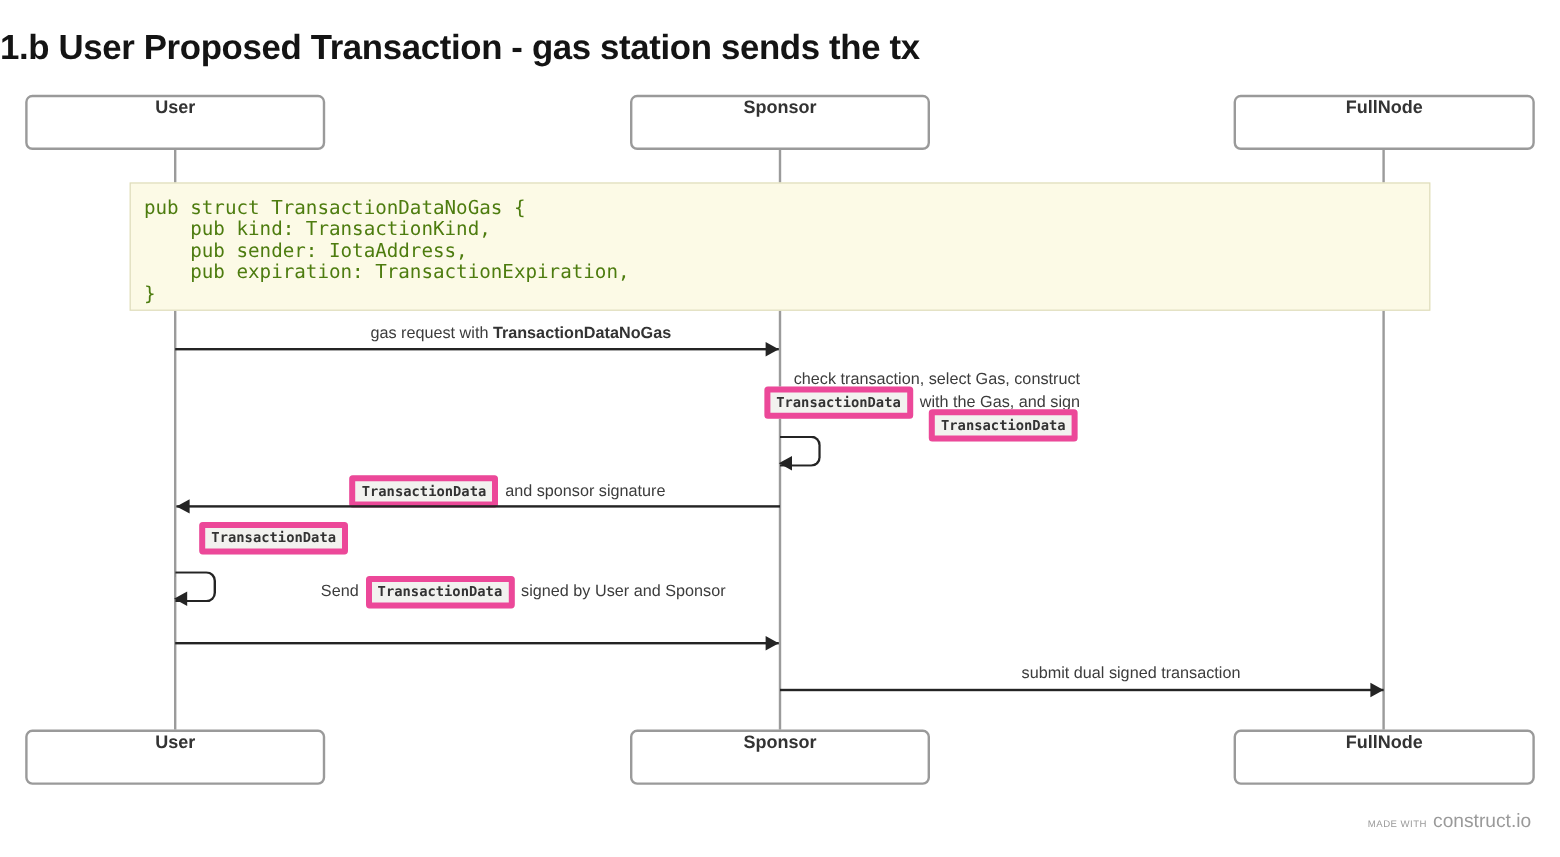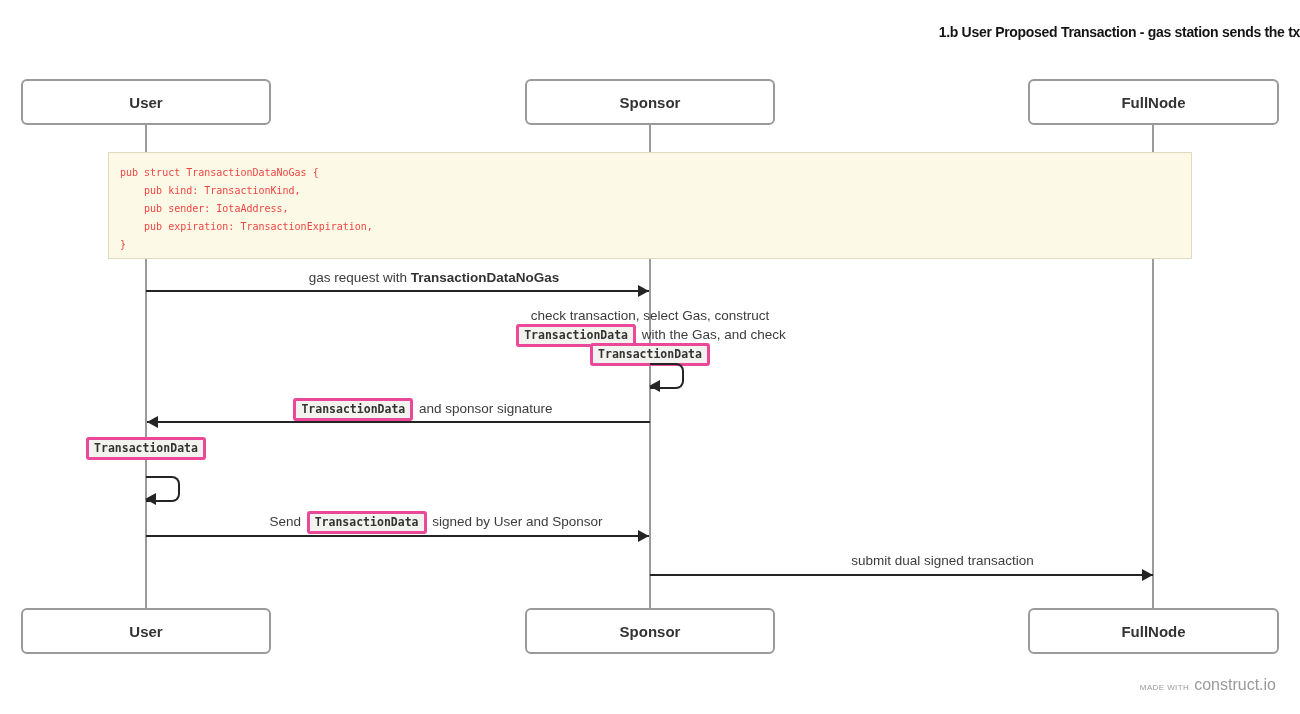--- a/index.html
+++ b/index.html
@@ -8,80 +8,80 @@
     position: relative;
     width: 1300px;
     height: 714px;
     background: #fff;
     font-family: "Liberation Sans", sans-serif;
     overflow: hidden;
   }
   .title {
     position: absolute;
     left: 0; right: 0; top: 24px;
-    text-align: right;
-    font-size: 14px;
+    text-align: left;
+    font-size: 29px;
     font-weight: bold;
     letter-spacing: -0.3px;
     color: #141414;
   }
   .lifeline {
     position: absolute;
     top: 125px;
     height: 483px;
     width: 2px;
     background: #9b9b9b;
     z-index: 1;
   }
   .actor {
     position: absolute;
     height: 46px;
     background: #fff;
     border: 2px solid #9a9a9a;
     border-radius: 6px;
     display: flex;
-    align-items: center;
+    align-items: flex-start;
     justify-content: center;
     font-size: 15px;
     font-weight: bold;
     color: #333;
     z-index: 2;
   }
   .note {
     position: absolute;
     left: 108px; top: 152px;
     width: 1084px; height: 107px;
     background: #fcfae6;
     border: 1px solid #dedcbc;
     z-index: 2;
   }
   .note pre {
     margin: 0;
     padding: 11px 0 0 11px;
     font-family: "DejaVu Sans Mono", monospace;
-    font-size: 10px;
+    font-size: 16px;
     line-height: 18px;
-    color: #ef4444;
+    color: #4d7c0f;
   }
   .msg-label {
     position: absolute;
     text-align: center;
     font-size: 13.5px;
     line-height: 18px;
     color: #3c3c3c;
     z-index: 3;
   }
-  .msg-line { margin-bottom: 1px; }
+  .msg-line { margin-bottom: 1px; text-align: right; }
   .seg-bold { font-weight: bold; color: #333; }
   .seg-code {
     font-family: "DejaVu Sans Mono", monospace;
     font-size: 11.5px;
     font-weight: bold;
     background: #f2f2ef;
-    border: 3px solid #ec4899;
+    border: 5px solid #ec4899;
     border-radius: 3px;
     padding: 1px 5px 2px;
     color: #333;
     margin: 0 2px;
     white-space: nowrap;
   }
   .arrow {
     position: absolute;
     height: 0;
     border-top: 2px solid #242424;
@@ -151,40 +151,40 @@
 }</pre>
   </div>
 
   <div class="msg-label" style="left:146px;top:269px;width:576px"><span class="seg-plain">gas request with </span><span class="seg-bold">TransactionDataNoGas</span></div>
   <div class="arrow" style="left:146px;top:290px;width:503px">
     <i class="head right"></i>
   </div>
 
   <div class="msg-label" style="left:400px;top:307px;width:500px">
       <div class="msg-line"><span class="seg-plain">check transaction, select Gas, construct</span></div>
-      <div class="msg-line"><span class="seg-code">TransactionData</span><span class="seg-plain"> with the Gas, and check</span></div>
+      <div class="msg-line"><span class="seg-code">TransactionData</span><span class="seg-plain"> with the Gas, and sign</span></div>
       <div class="msg-line"><span class="seg-code">TransactionData</span></div>
     </div>
   <div class="self-loop" style="left:650px;top:363px">
     <i class="head"></i>
   </div>
 
   <div class="msg-label" style="left:146px;top:400px;width:552px"><span class="seg-code">TransactionData</span><span class="seg-plain"> and sponsor signature</span></div>
   <div class="arrow" style="left:147px;top:421px;width:503px">
     <i class="head left"></i>
   </div>
 
   <div class="msg-label" style="left:0px;top:439px;width:292px">
       <div class="msg-line"><span class="seg-code">TransactionData</span></div>
     </div>
   <div class="self-loop" style="left:146px;top:476px">
     <i class="head"></i>
   </div>
 
-  <div class="msg-label" style="left:146px;top:513px;width:580px"><span class="seg-plain">Send </span><span class="seg-code">TransactionData</span><span class="seg-plain"> signed by User and Sponsor</span></div>
+  <div class="msg-label" style="left:146px;top:484px;width:580px"><span class="seg-plain">Send </span><span class="seg-code">TransactionData</span><span class="seg-plain"> signed by User and Sponsor</span></div>
   <div class="arrow" style="left:146px;top:535px;width:503px">
     <i class="head right"></i>
   </div>
 
   <div class="msg-label" style="left:650px;top:552px;width:585px"><span class="seg-plain">submit dual signed transaction</span></div>
   <div class="arrow" style="left:650px;top:574px;width:503px">
     <i class="head right"></i>
   </div>
 
   <div class="actor" style="left:21px;top:608px;width:250px">

